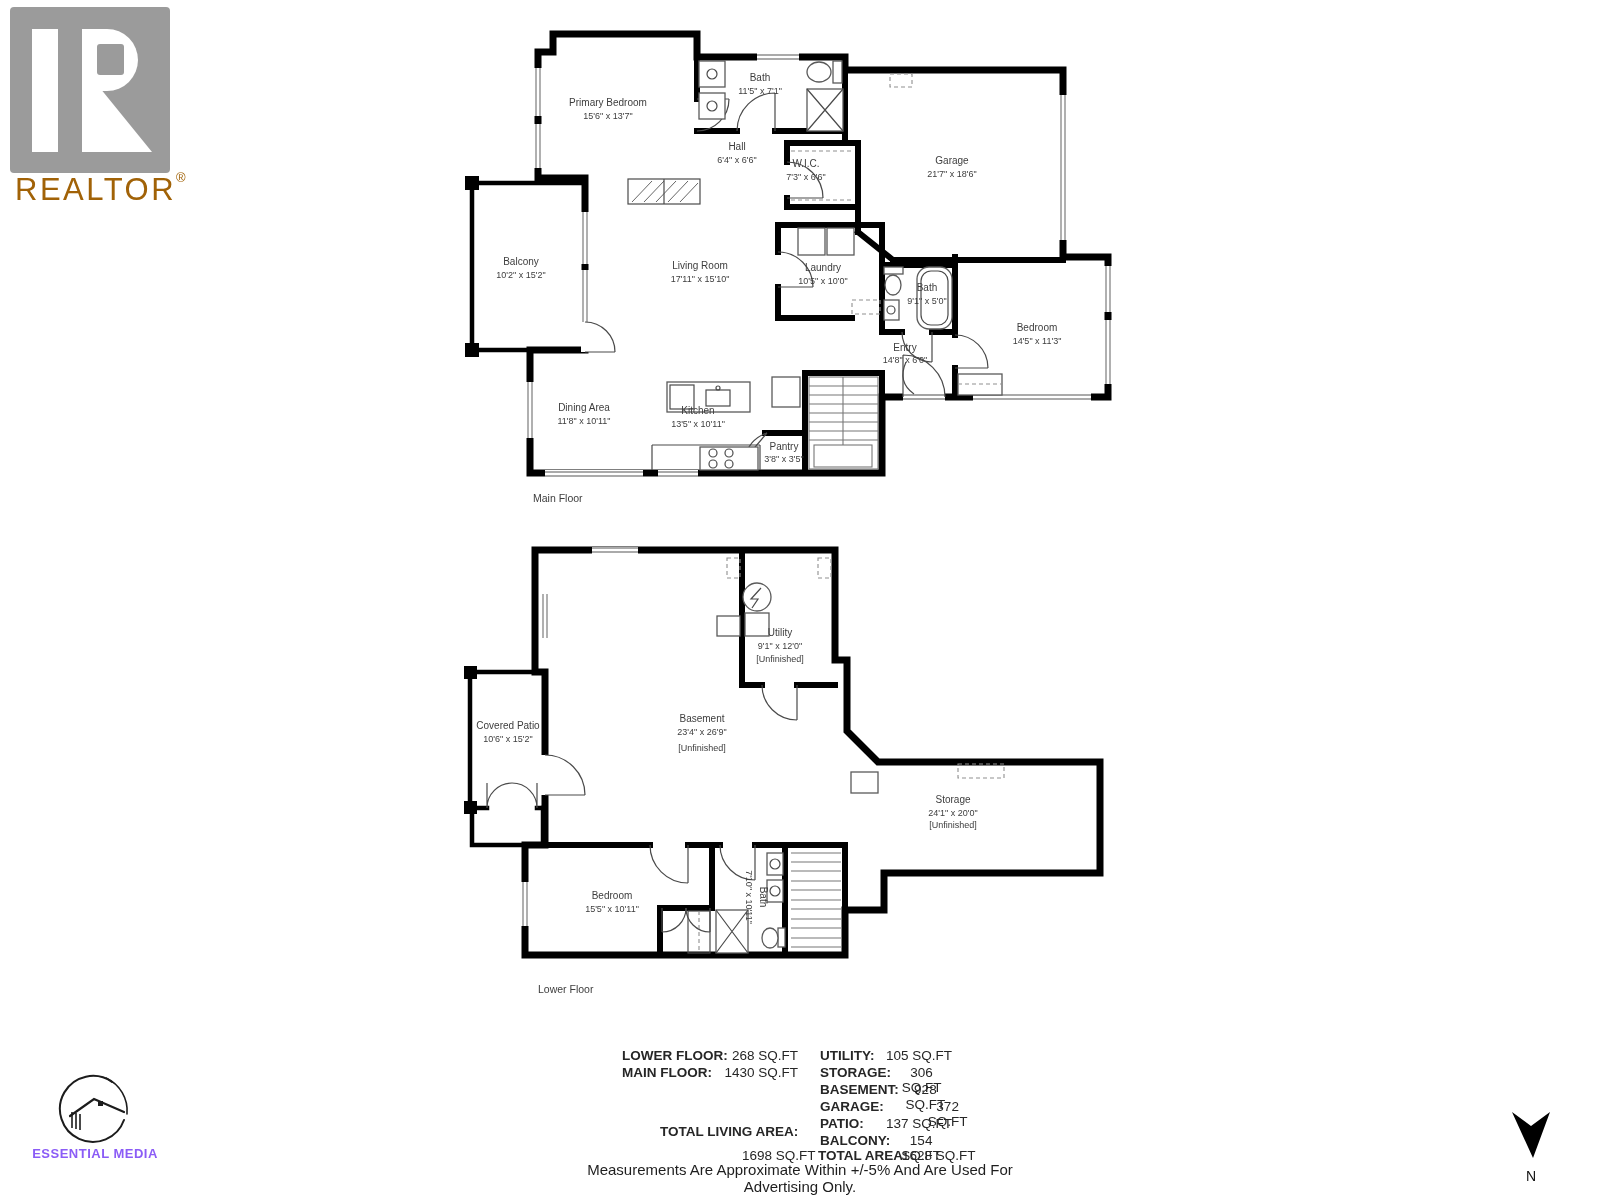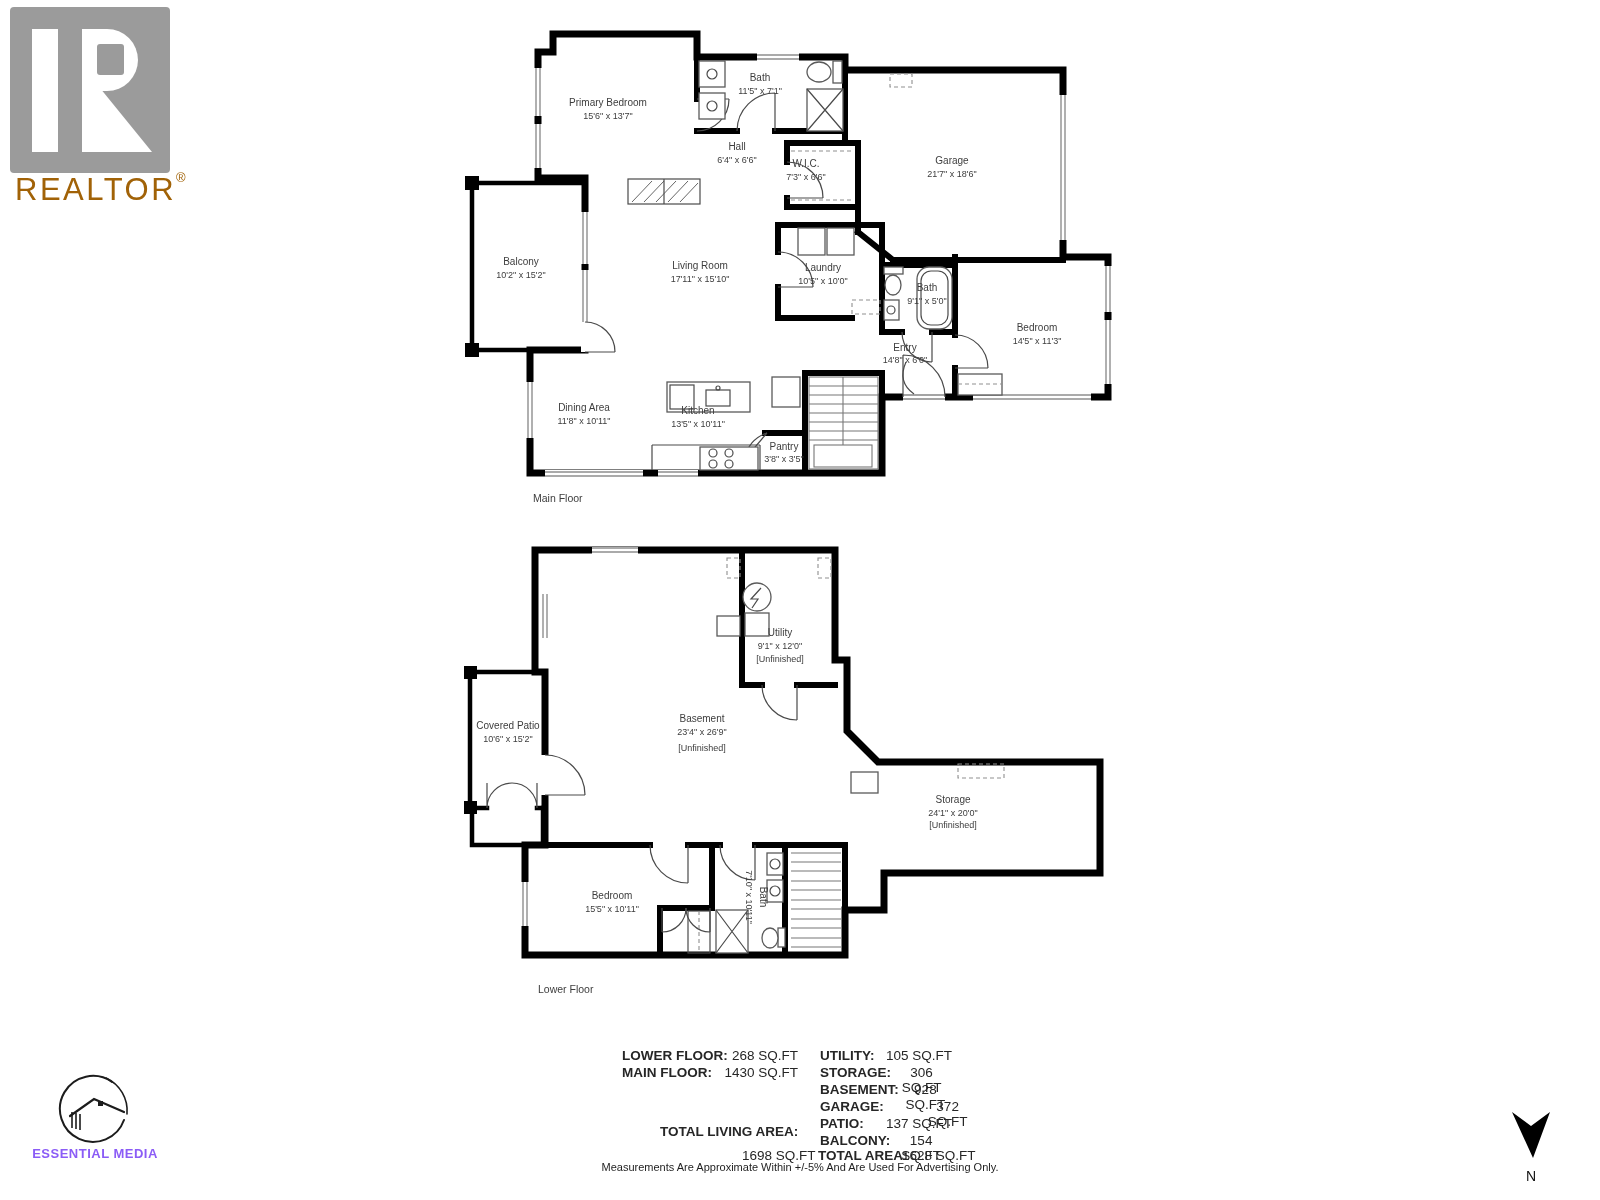--- a/index.html
+++ b/index.html
@@ -32,21 +32,21 @@
   
   .banner{position:absolute;left:617px;top:997px;width:353px;height:43px;background:#b5b5b5;
     display:flex;align-items:center;justify-content:center;}
   .banner-text{font-size:18px;font-weight:700;color:#141414;letter-spacing:0.2px;white-space:nowrap;}
   .sum-row{position:absolute;display:flex;justify-content:space-between;font-size:13.5px;color:#262626;}
   .sum-row .lbl{font-weight:700;}
   .sum-row .val{font-weight:400;text-align:center;}
   .tot-lbl{position:absolute;font-size:13.5px;font-weight:700;color:#262626;white-space:nowrap;}
   .tot-val{position:absolute;font-size:13.5px;font-weight:400;color:#262626;white-space:nowrap;}
   .disclaimer{position:absolute;left:550px;top:1161px;width:500px;text-align:center;
-    font-size:11px;color:#1e1e1e;}
+    font-size:15px;color:#1e1e1e;}
 
   
   .media-text{position:absolute;left:20px;top:1146px;width:150px;text-align:center;
     font-size:13px;font-weight:700;letter-spacing:0.5px;color:#8b5cf6;white-space:nowrap;}
   .compass-n{font:14px "Liberation Sans",sans-serif;fill:#111;text-anchor:middle}
 </style>
 </head>
 <body>
 
 <div class="canvas">

